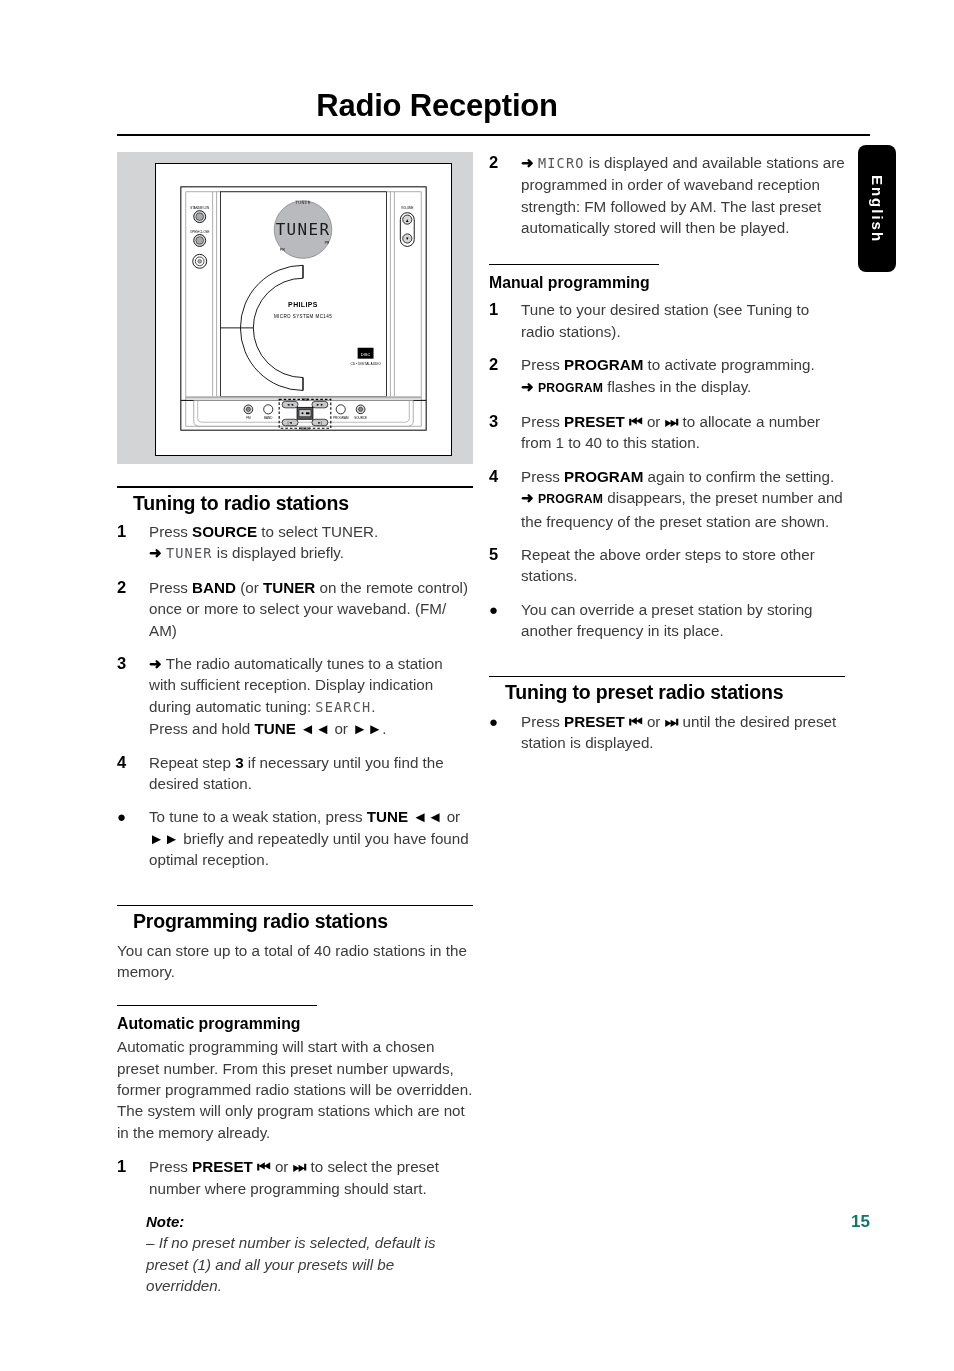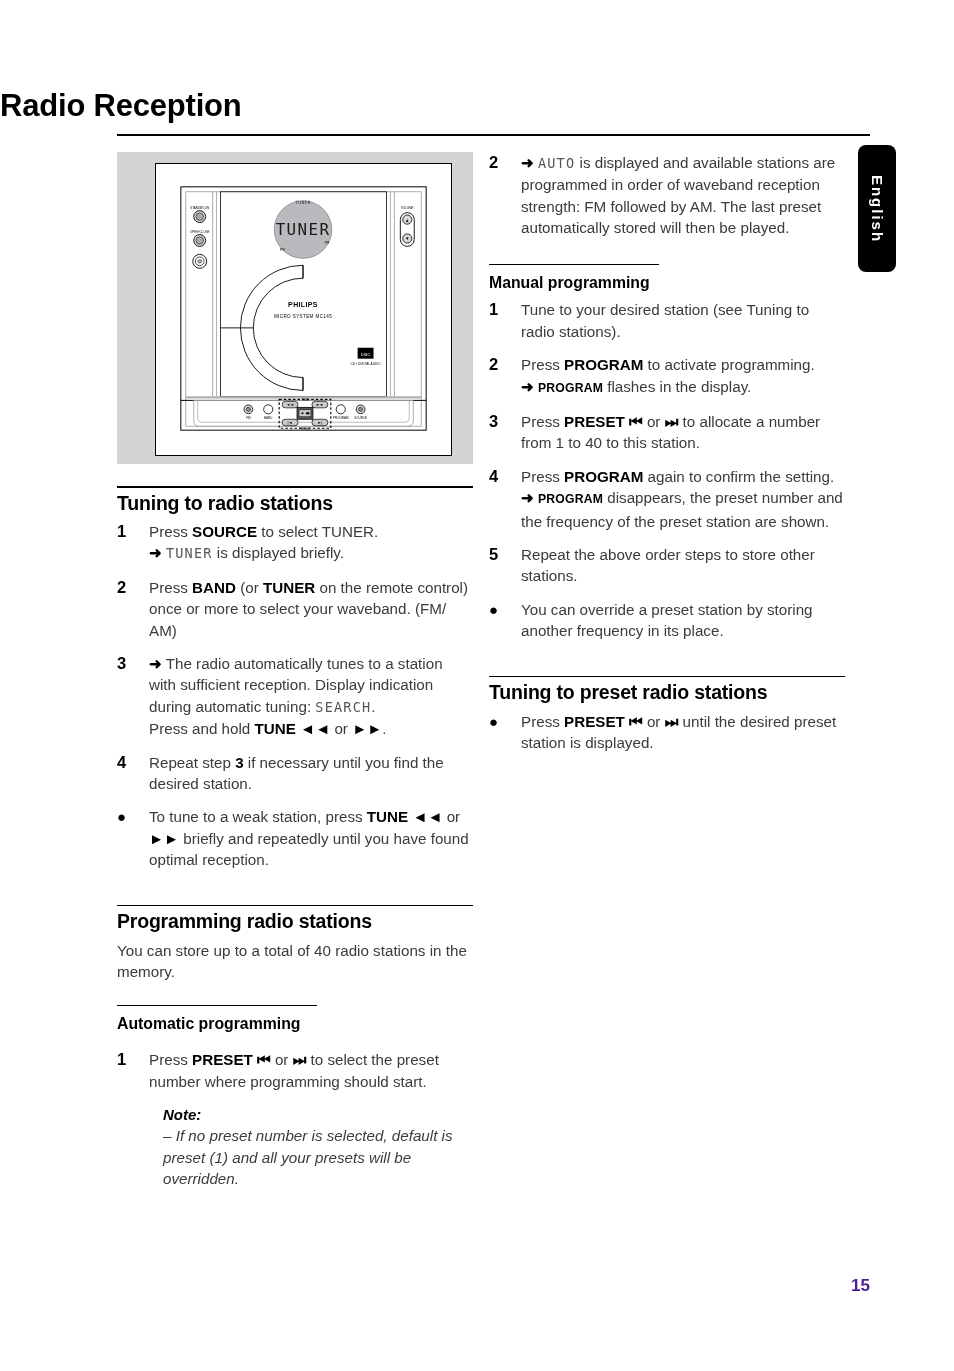--- a/index.html
+++ b/index.html
@@ -15,21 +15,21 @@
     color: #231f20;
     overflow: hidden;
   }
 
   
   .page-title {
     position: absolute;
     left: 0;
     right: 80px;
     top: 88px;
-    text-align: left;
+    text-align: center;
     font-size: 31px;
     font-weight: bold;
     letter-spacing: -0.2px;
     color: #000;
   }
   .title-rule {
     position: absolute;
     left: 117px;
     right: 84px;
     top: 134px;
@@ -88,21 +88,21 @@
     border: 1px solid #000;
     box-sizing: border-box;
     position: relative;
   }
 
   
   h2.sec {
     font-size: 19.5px;
     font-weight: bold;
     color: #000;
-    margin: 0 0 7px 0;
+    margin: 0 0 7px 16px;
     letter-spacing: -0.2px;
   }
   h3.sub {
     font-size: 15.8px;
     font-weight: bold;
     color: #000;
     margin: 0 0 2px 0;
   }
   .rule-full {
     height: 1.6px;
@@ -156,24 +156,24 @@
     font-weight: bold;
     color: #000;
     font-size: 15px;
   }
   .note-body { font-style: italic; }
 
   
   .page-no {
     position: absolute;
     right: 84px;
-    top: 1276px;
+    top: 1212px;
     font-size: 17px;
     font-weight: bold;
-    color: #4c1d95;
+    color: #0f766e;
   }
 </style>
 </head>
 <body>
 
 <div class="page-title">Radio Reception</div>
 <div class="title-rule"></div>
 
 <div class="lang-tab">
   <span>English</span>
@@ -323,45 +323,46 @@
   <div class="gap-m"></div>
 
   <div class="rule-full"></div>
   <h2 class="sec">Programming radio stations</h2>
   <div class="plain-para">You can store up to a total of 40 radio stations in the memory.</div>
 
   <div class="gap-m"></div>
 
   <div class="rule-short"></div>
   <h3 class="sub">Automatic programming</h3>
+  <div class="plain-para">Automatic programming will start with a chosen preset number. From this preset number upwards, former programmed radio stations will be overridden. The system will only program stations which are not in the memory already.</div>
 
   <div class="gap-s"></div>
 
   <div>
       <div class="step">
         <div class="marker">1</div>
         <div class="body">
           <div>Press <b>PRESET</b><b> ⏮</b> or <b>⏭</b> to select the preset number where programming should start.</div>
         </div>
       </div>
     </div>
 
-  <div style="margin-left:46px">
+  <div style="margin-left:29px">
     <div class="note-head">Note:</div>
     <div class="note-body">–  If no preset number is selected, default is preset (1) and all your presets will be overridden.</div>
   </div>
 </div>
 
 <div class="col col-right">
 
   <div>
       <div class="step">
         <div class="marker">2</div>
         <div class="body">
-          <div><span class="arrow">➜</span> <span class="lcd">AUTO</span> is displayed and available stations are programmed in order of waveband reception strength: FM followed by AM. The last preset automatically stored will then be played.</div>
+          <div><span class="arrow">➜</span> <span class="lcd">MICRO</span> is displayed and available stations are programmed in order of waveband reception strength: FM followed by AM. The last preset automatically stored will then be played.</div>
         </div>
       </div>
     </div>
 
   <div class="gap-s"></div>
 
   <div class="rule-short" style="width:170px"></div>
   <h3 class="sub">Manual programming</h3>
   <div style="height:4px"></div>
   <div>

